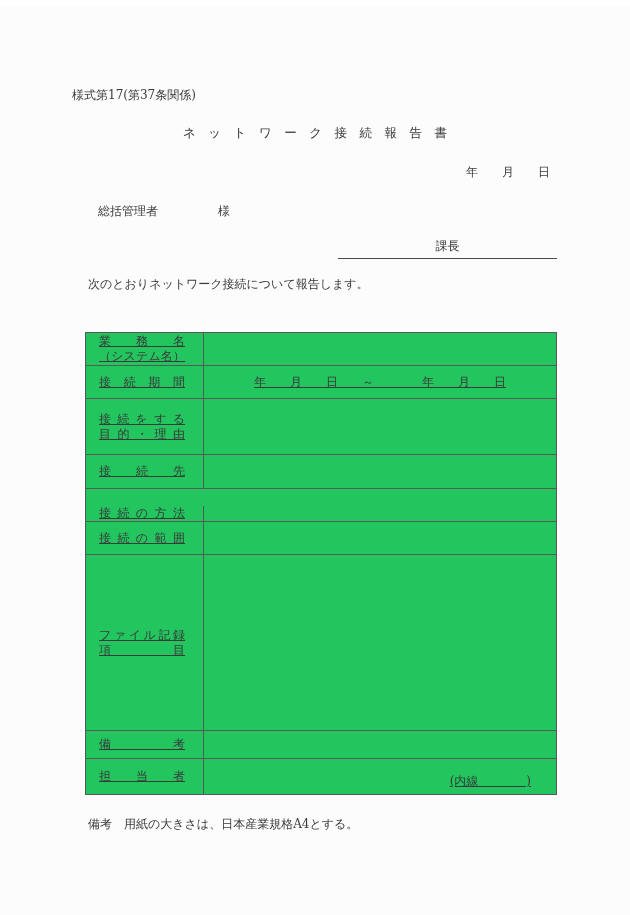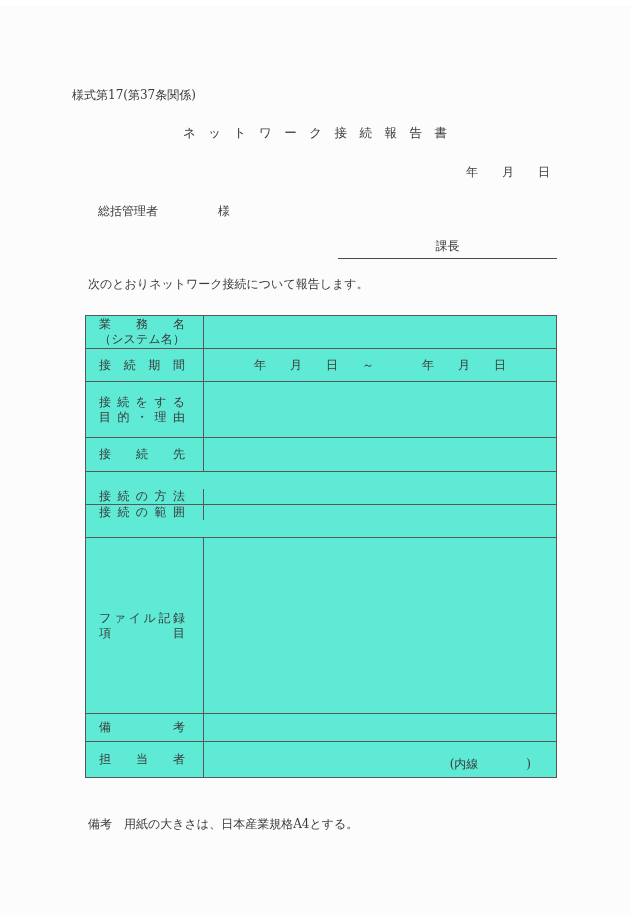--- a/index.html
+++ b/index.html
@@ -21,33 +21,34 @@
   .date-line { position: absolute; right: 80px; top: 159px; }
   .addressee { position: absolute; left: 98px;  top: 198px; }
   .approver  {
     position: absolute; left: 338px; top: 233px; width: 219px;
     text-align: center; padding-bottom: 4px;
     border-bottom: 1px solid #4a4a4a;
   }
   .intro     { position: absolute; left: 88px; top: 271px; }
 
   .form-table {
-    position: absolute; left: 85px; top: 309px; width: 472px;
+    position: absolute; left: 85px; top: 326px; width: 472px;
     border: 1px solid #585858; box-sizing: border-box;
-    background: #5eead4;
+    background: #22c55e;
+    text-decoration: underline;
   }
   .trow { display: flex; box-sizing: border-box; border-bottom: 1px solid #585858; }
   .trow:last-child { border-bottom: none; }
   .r0 { height: 33px; }
   .r1 { height: 34px; }
   .r2 { height: 33px; }
   .r3 { height: 56px; }
   .r4 { height: 34px; }
   .r5 { height: 33px; align-items: flex-end; }
-  .r6 { height: 33px; flex-direction: column; }
+  .r6 { height: 33px; }
   .r7 { height: 176px; }
   .r8 { height: 28px; }
   .r9 { height: 35px; }
 
   .tlabel {
     width: 118px; box-sizing: border-box; flex: none;
     border-right: 1px solid #585858;
     display: flex; flex-direction: column; justify-content: center;
     padding-left: 13px;
   }

